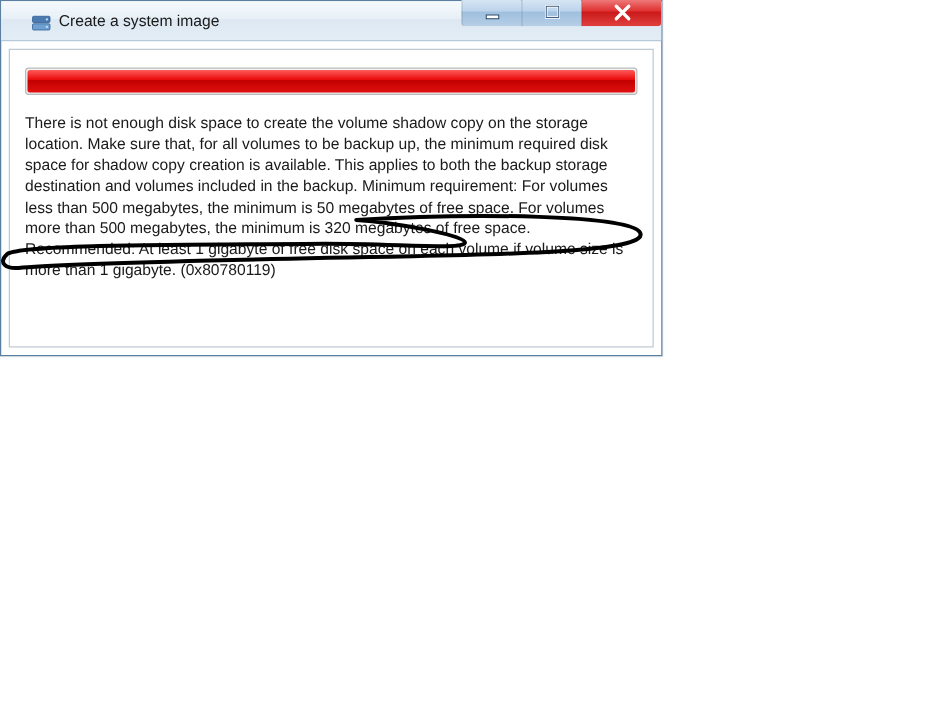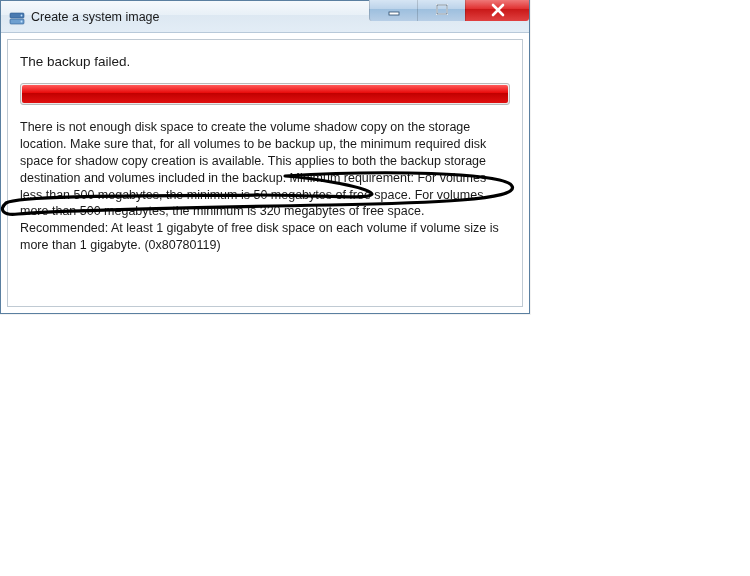--- a/index.html
+++ b/index.html
@@ -17,21 +17,21 @@
       border: 1px solid #5a7fa0;
       background: #ffffff;
       box-shadow: 0 0 0 1px rgba(0,0,0,0.05);
     }
     .titlebar {
       height: 32px;
       background: linear-gradient(to bottom, #f5f9fc 0%, #e8f0f7 45%, #dde8f2 46%, #e3edf6 100%);
       border-bottom: 1px solid #b8c9d9;
       display: flex;
       align-items: center;
-      padding-left: 8px;
+      padding-left: 24px;
       position: relative;
     }
     .title-icon {
       width: 16px; height: 16px;
       margin-right: 6px;
       display: inline-block;
     }
     .title-text {
       font-size: 12.5px;
       color: #1a1a1a;
@@ -146,21 +146,20 @@
       <div class="win-btn win-close">
         <svg width="16" height="14" viewBox="0 0 16 14">
           <path d="M3 2 L13 12 M13 2 L3 12" stroke="#fff" stroke-width="2.6" stroke-linecap="round"></path>
         </svg>
       </div>
     </div>
   </div>
 
   <div class="content-area">
     <div class="inner-panel">
-      <div class="fail-text">The backup failed.</div>
 
       <div class="progress-outer">
         <div class="progress-fill"></div>
       </div>
 
       <div class="message">There is not enough disk space to create the volume shadow copy on the storage location. Make sure that, for all volumes to be backup up, the minimum required disk space for shadow copy creation is available. This applies to both the backup storage destination and volumes included in the backup. Minimum requirement: For volumes less than 500 megabytes, the minimum is 50 megabytes of free space. For volumes more than 500 megabytes, the minimum is 320 megabytes of free space.  Recommended: At least 1 gigabyte of free disk space on each volume if volume size is more than 1 gigabyte. (0x80780119)</div>
 
 
       <svg class="annotation" style="left:-8px; top:130px;" width="524" height="55" viewBox="0 0 524 55">
         <path d="M 285 6

